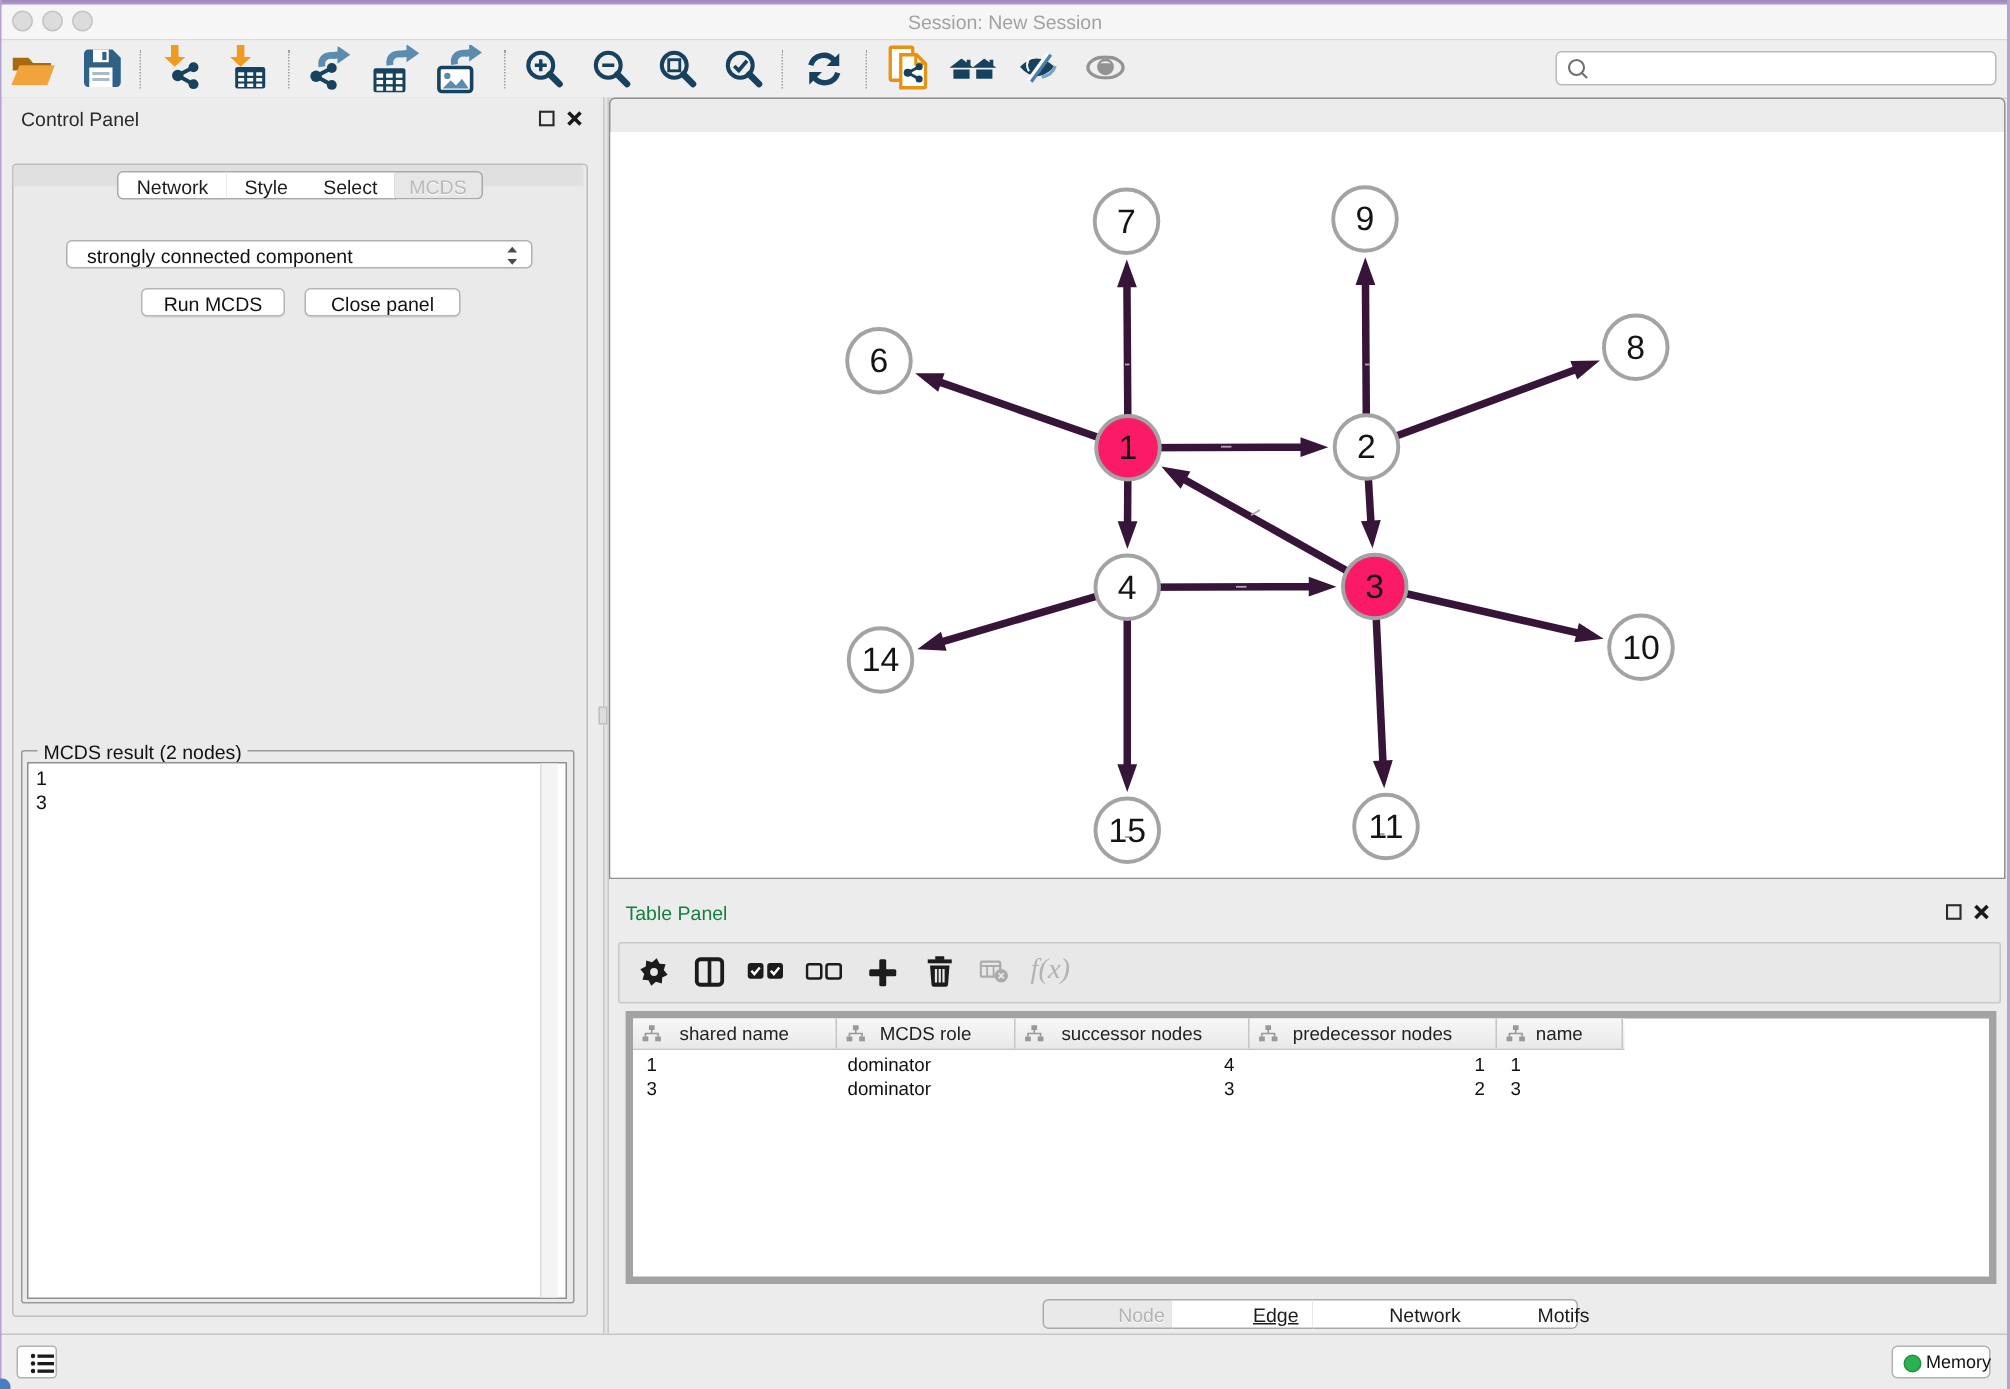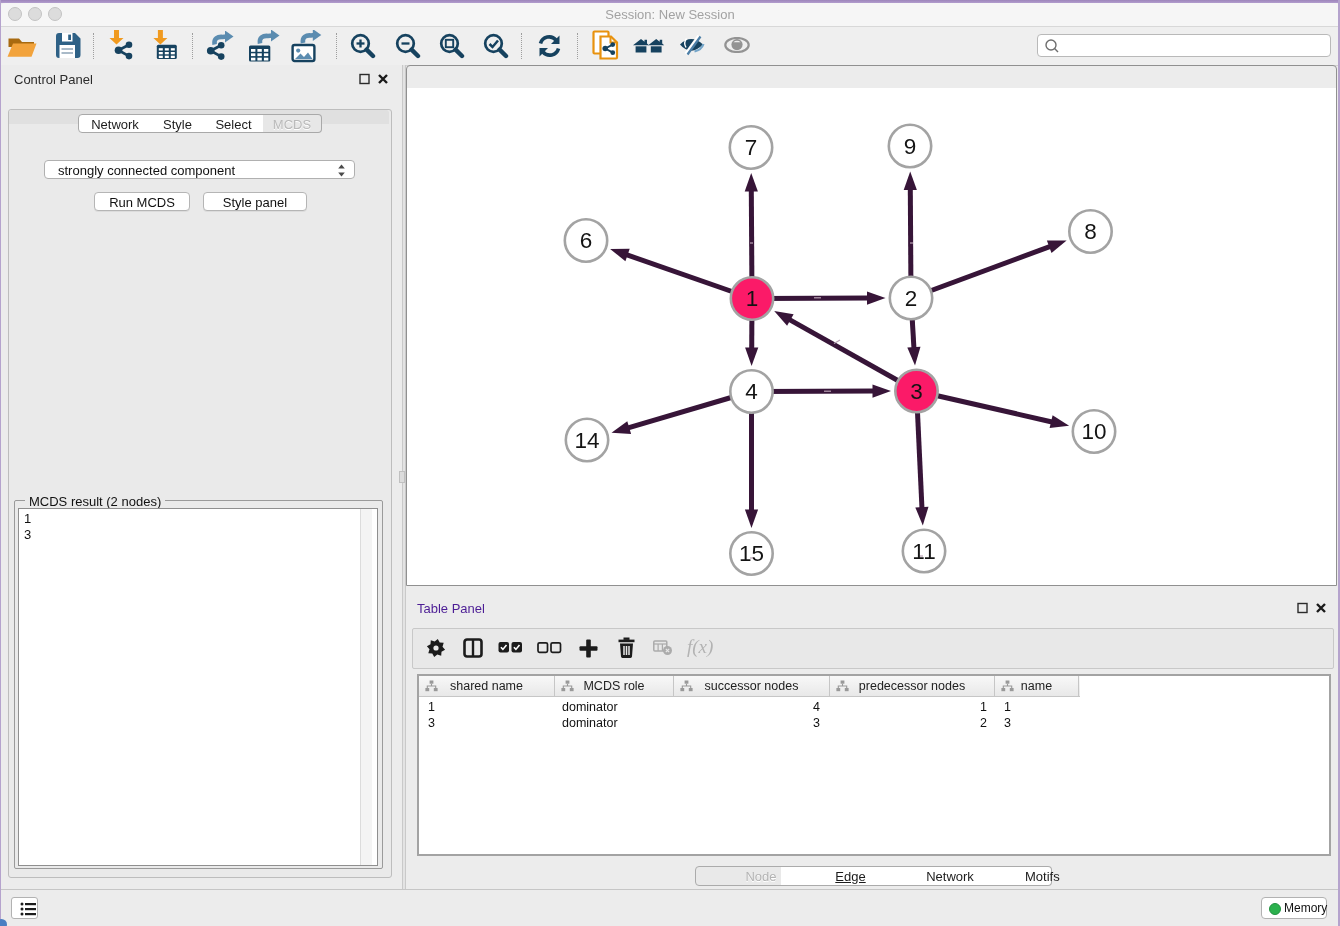--- a/index.html
+++ b/index.html
@@ -28,23 +28,23 @@
 
 #vdivider{left:402px;top:65px;width:4px;height:824px;background:#e3e3e3;border-left:1px solid #c9c9c9;border-right:1px solid #c9c9c9;box-sizing:border-box;}
 
 #netframe{left:406px;top:65px;width:931px;height:521px;border:1px solid #909090;box-sizing:border-box;border-radius:4px 4px 0 0;}
 #nettitle{left:0;top:0;width:100%;height:21px;background:linear-gradient(#f5f5f5,#d9d9d9);border-bottom:1px solid #a8a8a8;border-radius:4px 4px 0 0;}
 #nettitle .t{width:100%;text-align:center;font-size:13px;font-weight:bold;color:#1a1a1a;line-height:21px;}
 .tl2{position:absolute;top:4.5px;width:12px;height:12px;border-radius:50%;box-sizing:border-box;}
 #netcanvas{left:0;top:22px;width:929px;height:497px;background:#fff;}
 
 #tpanel{left:406px;top:586px;width:934px;height:303px;background:#ececec;}
-#tp-title{left:11px;top:15px;font-size:13px;color:#4c1d95;}
+#tp-title{left:11px;top:15px;font-size:13px;color:#15803d;}
 #tp-toolbar{left:6px;top:42px;width:920px;height:39px;background:#e8e8e8;border:1px solid #c8c8c8;border-radius:2px;}
-#tp-table{left:11px;top:88px;width:914px;height:182px;background:#fff;border:2px solid #a3a3a3;box-sizing:border-box;}
+#tp-table{left:11px;top:88px;width:914px;height:182px;background:#fff;border:5px solid #a3a3a3;box-sizing:border-box;}
 #tp-header{left:0;top:0;width:661px;height:20px;background:linear-gradient(#f8f8f8,#e8e8e8);border-bottom:1px solid #c6c6c6;}
 .hcol{position:absolute;top:0;height:20px;border-right:1px solid #c6c6c6;font-size:12.5px;color:#222;text-align:center;line-height:20px;box-sizing:border-box;}
 .trow{position:absolute;font-size:12.5px;color:#111;height:16px;line-height:16px;}
 .btab{position:absolute;top:280px;height:20px;background:#fff;border:1px solid #ababab;font-size:13px;color:#1c1c1c;text-align:center;line-height:20px;box-sizing:border-box;padding-left:45px;}
 
 #statusbar{left:0;top:889px;width:1340px;height:37px;background:#ececec;border-top:1px solid #c6c6c6;box-sizing:border-box;}
 #listbtn{left:11px;top:897px;width:27px;height:22px;background:#fff;border:1px solid #b2b2b2;border-radius:3px;box-sizing:border-box;}
 #membtn{left:1261px;top:897px;width:66px;height:22px;background:#fff;border:1px solid #b2b2b2;border-radius:4px;box-sizing:border-box;font-size:12px;color:#111;}
 
 #ptop{left:0;top:0;width:1340px;height:3px;background:linear-gradient(#9d85ba,#b29cce);}
@@ -252,21 +252,21 @@
   <div class="abs" id="cp-band"></div>
   <div class="tab" style="left:78px;width:74px;border-radius:4px 0 0 4px;">Network</div>
   <div class="tab" style="left:151px;width:54px;border-left:none;">Style</div>
   <div class="tab" style="left:204px;width:60px;border-left:none;">Select</div>
   <div class="tab" style="left:263px;width:59px;border-left:none;border-radius:0 4px 4px 0;background:#e7e7e7;color:#b9b9b9;text-shadow:0 1px 0 #fff;">MCDS</div>
   <div class="abs" id="dropdown">strongly connected component<svg width="9" height="13" viewBox="0 0 9 13" style="position:absolute;right:8px;top:3px;">
         <path d="M4.5 0.5 L7.8 4.4 H1.2 z" fill="#4a4a4a"></path>
         <path d="M4.5 12.5 L7.8 8.6 H1.2 z" fill="#4a4a4a"></path>
       </svg></div>
   <div class="btn" style="left:94px;width:96px;">Run MCDS</div>
-  <div class="btn" style="left:203px;width:104px;">Style panel</div>
+  <div class="btn" style="left:203px;width:104px;">Close panel</div>
   <div class="abs" id="mcds-group"></div>
   <div class="abs" id="mcds-label">MCDS result (2 nodes)</div>
   <div class="abs" id="mcds-white">1<br>3</div>
   <div class="abs" id="mcds-sb"></div>
 </div>
 <div class="abs" id="vdivider"></div>
 
 <div class="abs" id="netframe">
   <div class="abs" id="netcanvas">
     <svg width="929" height="497" viewBox="0 0 929 497" font-family="Liberation Sans,sans-serif">

